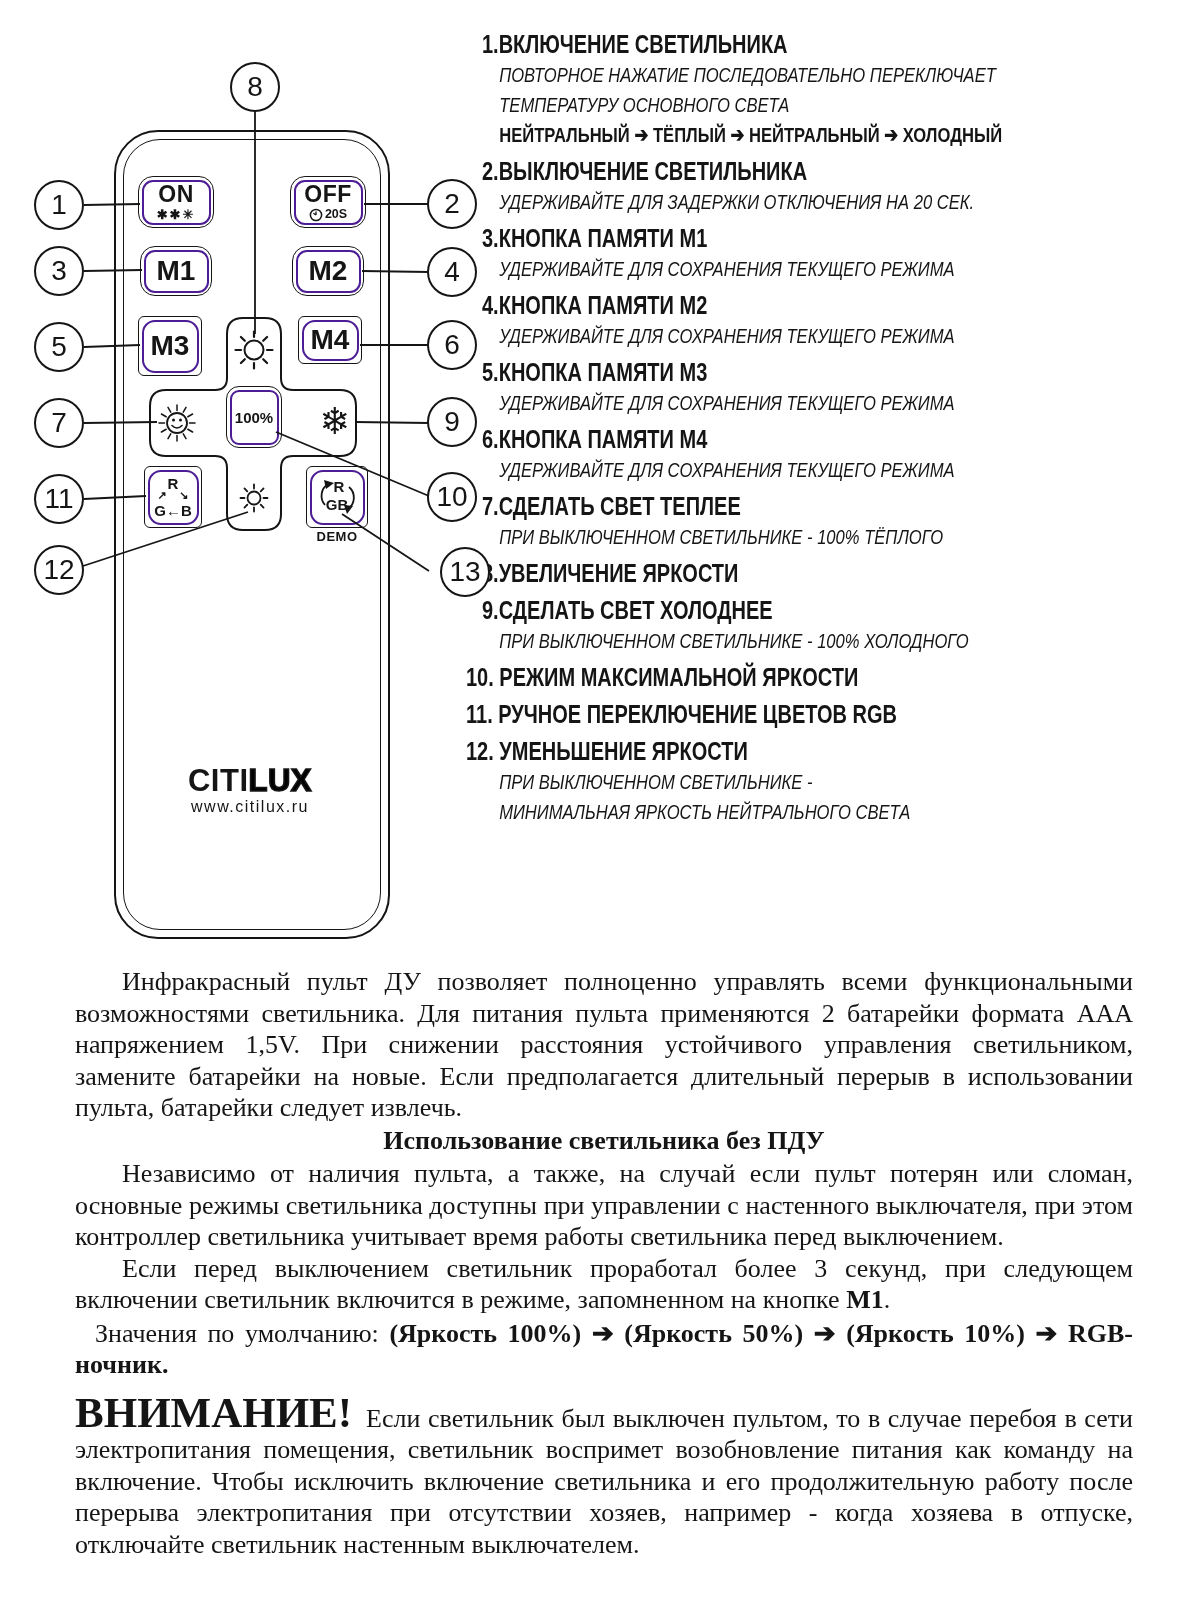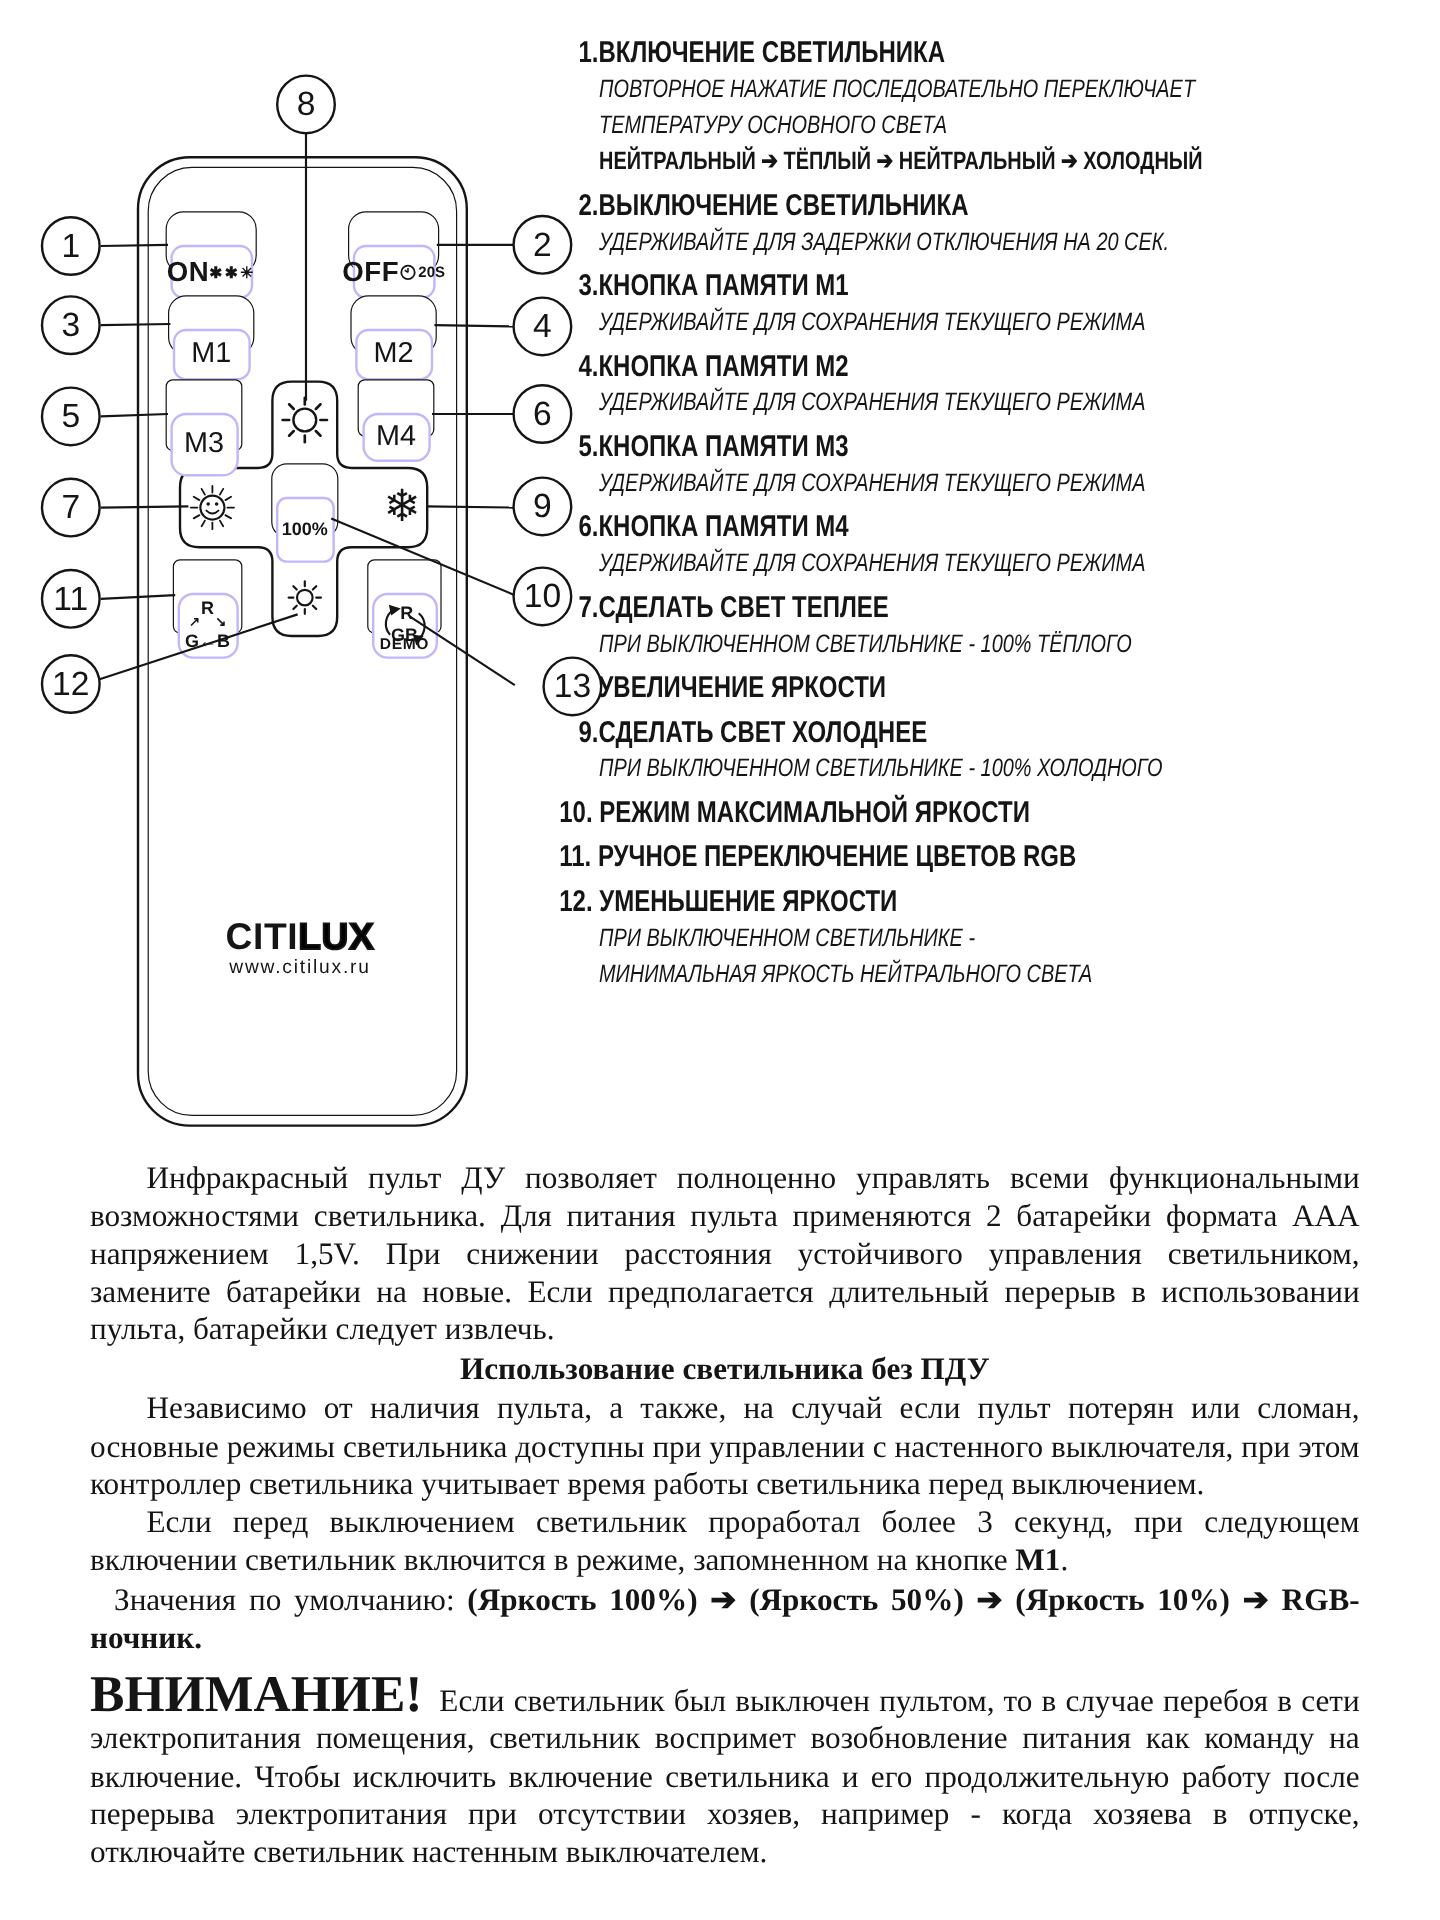--- a/index.html
+++ b/index.html
@@ -5,29 +5,29 @@
   html,body{margin:0;padding:0;background:#fff;}
   .page{position:relative;width:1200px;height:1600px;background:#fff;color:#151515;
         font-family:"Liberation Sans",sans-serif;overflow:hidden;}
   
   .diagram{position:absolute;left:0;top:0;width:1200px;height:965px;}
   .remote{position:absolute;left:114px;top:130px;width:272px;height:805px;
           border:2px solid #151515;border-radius:44px;background:#fff;z-index:1;}
   .remote-inner{position:absolute;inset:7px;border:1.5px solid #151515;border-radius:37px;}
   .btn{position:absolute;border:1.5px solid #151515;border-radius:15px;background:#fff;
        padding:2.5px;box-sizing:border-box;z-index:3;}
-  .btn .bi{width:100%;height:100%;border:2px solid #c4b5fd;border-radius:11px;background:#fff;
-       display:flex;align-items:center;justify-content:center;
-       box-sizing:border-box;line-height:1;margin-top:24px;}
+  .btn .bi{width:100%;height:100%;border:2px solid #4c1d95;border-radius:11px;background:#fff;
+       display:flex;flex-direction:column;align-items:center;justify-content:center;
+       box-sizing:border-box;line-height:1;}
   .btn.sq{border-radius:6px;}
   .btn.sq .bi{border-radius:13px;}
   .lbl-big{font-size:23px;font-weight:bold;letter-spacing:.5px;}
   .stars{font-size:13px;letter-spacing:2px;margin-top:2px;font-weight:bold;}
   .off-sub{display:flex;align-items:center;gap:2px;margin-top:2px;font-size:12.5px;font-weight:bold;}
-  .mem{font-size:24px;font-weight:normal;}
+  .mem{font-size:28px;font-weight:bold;}
   .pct{font-size:15px;font-weight:bold;}
   .cluster{position:absolute;left:148px;top:314px;z-index:2;}
   .icon-abs{position:absolute;z-index:3;}
   .snow{font-family:"DejaVu Sans",sans-serif;font-size:37px;line-height:44px;text-align:center;}
   .demo{position:absolute;left:306px;top:529px;width:62px;text-align:center;
         font-size:13px;font-weight:bold;z-index:3;letter-spacing:.5px;}
   .rgbm{position:relative;width:100%;height:100%;font-weight:bold;}
   .rgbm .rt{position:absolute;left:0;right:0;top:4px;text-align:center;font-size:15px;}
   .rgbm .gb{position:absolute;left:0;right:0;bottom:5px;text-align:center;font-size:15px;}
   .rgbm .a1{position:absolute;left:8px;top:18px;font-size:11px;}
@@ -228,21 +228,21 @@
     <div class="co" style="left:34px;top:246px;">3</div>
     <div class="co" style="left:427px;top:247px;">4</div>
     <div class="co" style="left:34px;top:322px;">5</div>
     <div class="co" style="left:427px;top:320px;">6</div>
     <div class="co" style="left:34px;top:398px;">7</div>
     <div class="co" style="left:230px;top:62px;">8</div>
     <div class="co" style="left:427px;top:397px;">9</div>
     <div class="co" style="left:427px;top:472px;">10</div>
     <div class="co" style="left:34px;top:474px;">11</div>
     <div class="co" style="left:34px;top:545px;">12</div>
-    <div class="co" style="left:452px;top:547px;text-align:right;">13</div>
+    <div class="co" style="left:440px;top:547px;text-align:right;">13</div>
   </div>
 
   <div class="instructions">
       <div class="ins-item">
         <div class="ins-title">1.ВКЛЮЧЕНИЕ СВЕТИЛЬНИКА</div>
         <div class="ins-sub i">ПОВТОРНОЕ НАЖАТИЕ ПОСЛЕДОВАТЕЛЬНО ПЕРЕКЛЮЧАЕТ</div>
         <div class="ins-sub i">ТЕМПЕРАТУРУ ОСНОВНОГО СВЕТА</div>
         <div class="ins-sub b">НЕЙТРАЛЬНЫЙ ➔ ТЁПЛЫЙ ➔ НЕЙТРАЛЬНЫЙ ➔ ХОЛОДНЫЙ</div>
       </div>
       <div class="ins-item">

